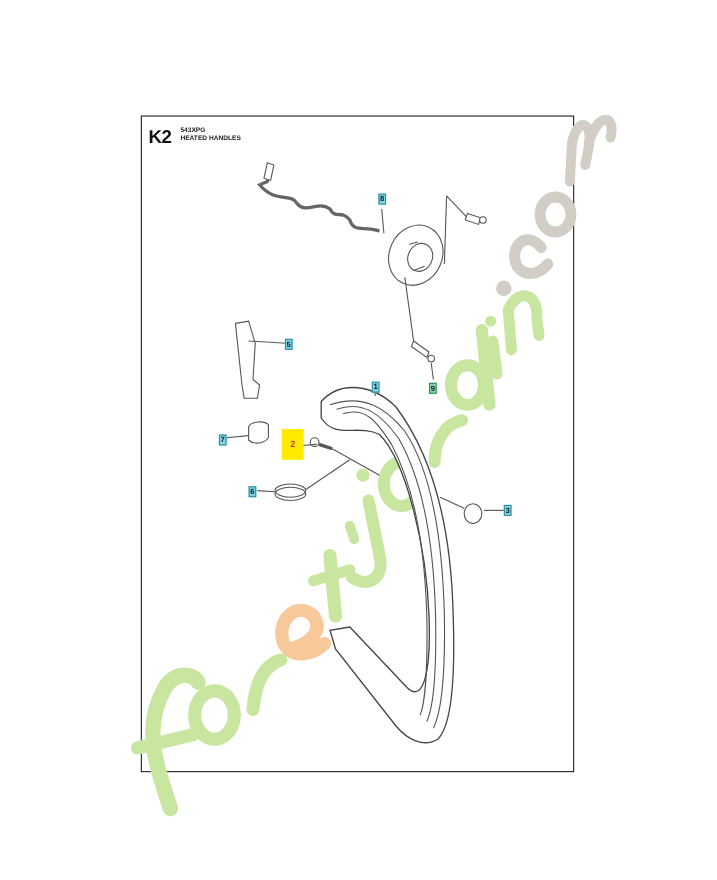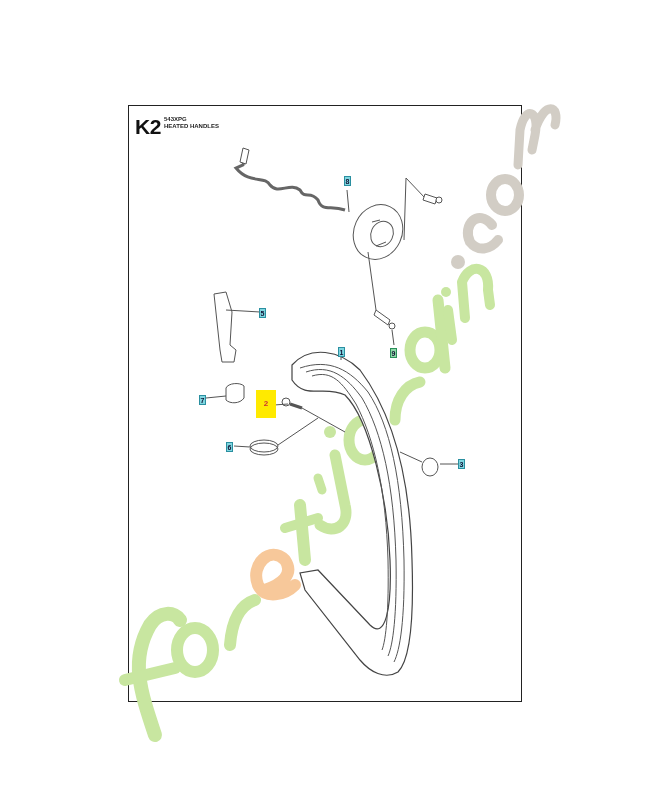--- a/index.html
+++ b/index.html
@@ -1,19 +1,19 @@
 <!DOCTYPE html>
 <html><head>
 <meta charset="utf-8">
 <style>
   html,body{margin:0;padding:0;background:#ffffff;}
   body{width:652px;height:800px;position:relative;overflow:hidden;font-family:"Liberation Sans",sans-serif;}
   .frame{position:absolute;left:128px;top:105px;width:394px;height:597px;border:1.5px solid #222;box-sizing:border-box;}
   .hdr{position:absolute;left:135px;top:115px;}
-  .hdr-code{position:absolute;left:0;top:0;font-weight:bold;font-size:21px;color:#111;letter-spacing:-0.5px;}
+  .hdr-code{position:absolute;left:0;top:0;font-weight:bold;font-size:17px;color:#111;letter-spacing:-0.5px;}
   .hdr-model{position:absolute;left:29px;top:1px;font-size:6px;font-weight:bold;color:#222;white-space:nowrap;}
   .hdr-title{position:absolute;left:29px;top:8px;font-size:6px;font-weight:bold;color:#222;white-space:nowrap;}
   svg{position:absolute;left:0;top:0;}
   .tag{position:absolute;width:7px;height:10px;background:#7fd6e0;border:1px solid #2a8fa0;font-size:7px;line-height:10px;text-align:center;color:#113;box-sizing:border-box;font-weight:bold;}
   .tag.hl{background:#ffea00;border:none;width:20px;height:28px;line-height:28px;color:#c33;font-size:8px;}
   .tag.grn{background:#8fd8a8;border-color:#2a8f5a;}
 </style>
 </head>
 <body>
 

